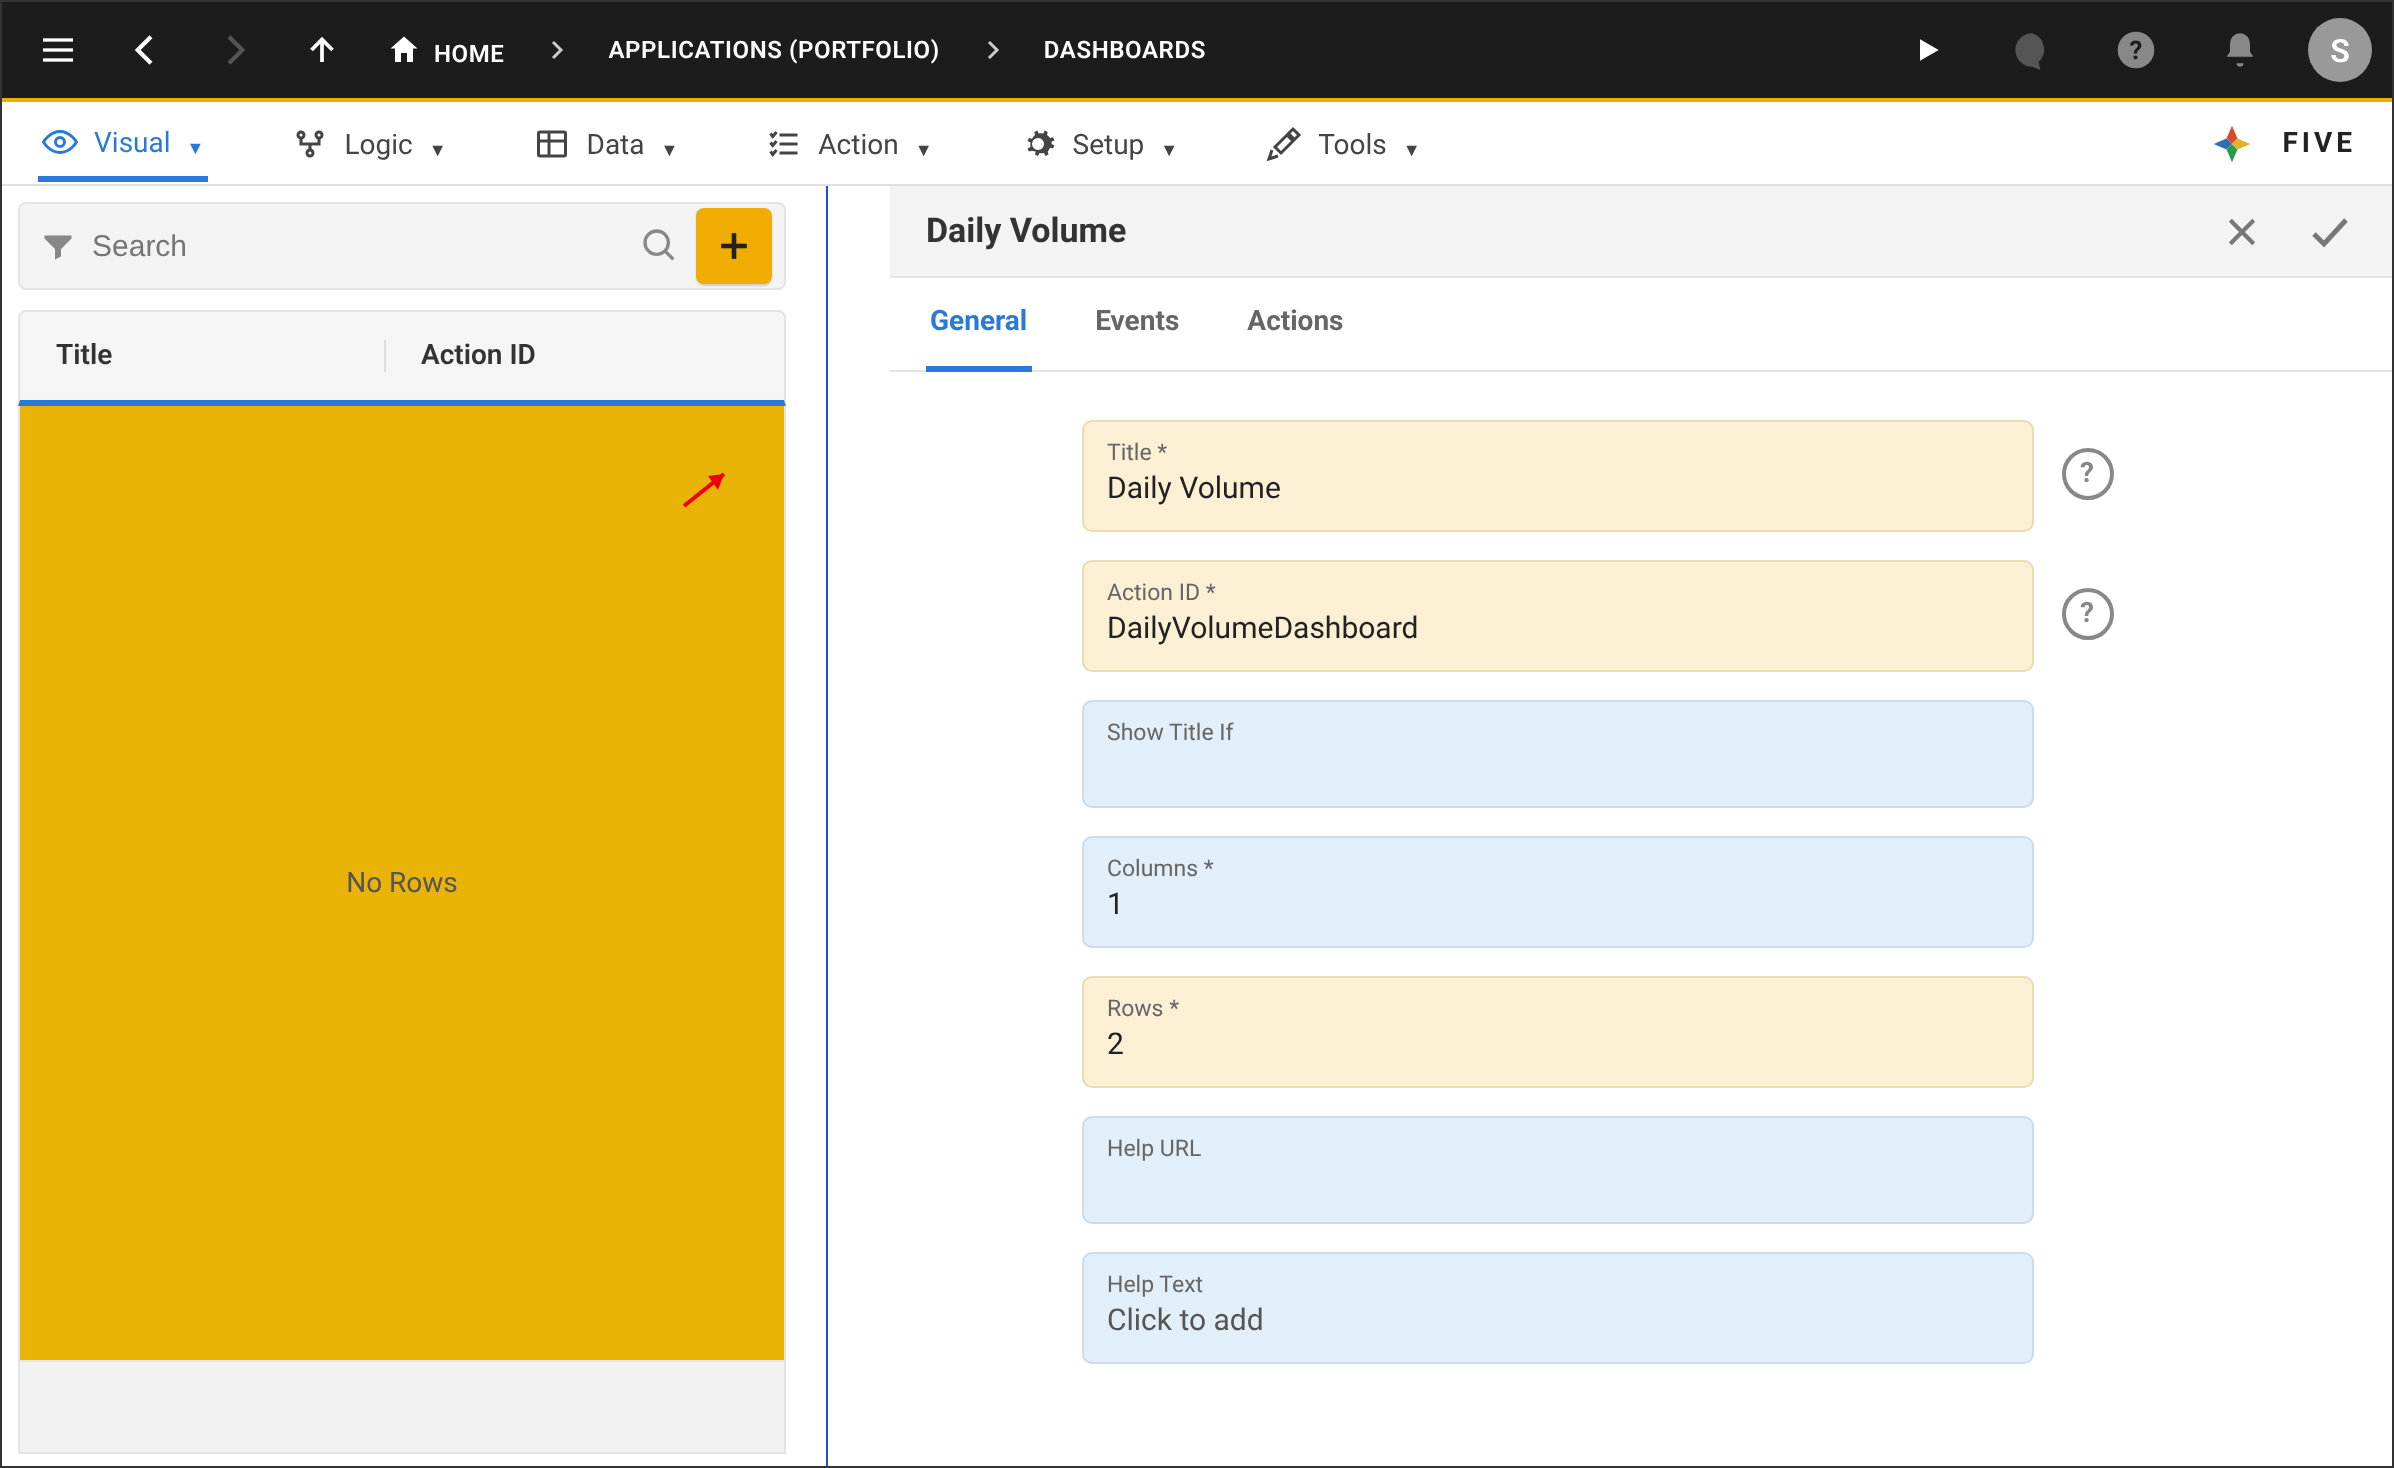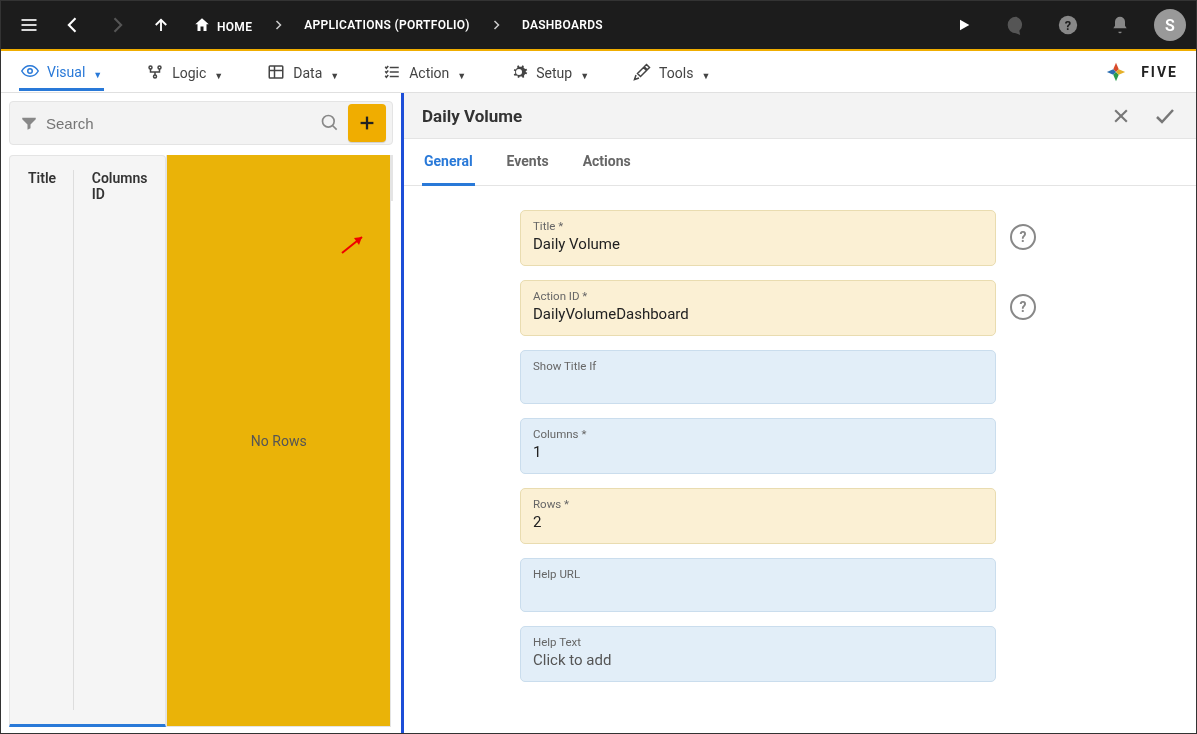--- a/index.html
+++ b/index.html
@@ -12,32 +12,32 @@
 .bc-item { color: #fff; font-size: 12px; font-weight: 600; letter-spacing: 0.3px; padding: 0 6px; display: flex; align-items: flex-end; gap: 6px; cursor: pointer; }
 .bc-sep { color: #888; padding: 0 6px; }
 .avatar { width: 32px; height: 32px; border-radius: 50%; background: #999; display:flex; align-items:center; justify-content:center; color:#fff; font-weight:600; }
 .accent-bar { height: 2px; background: #f0ad00; }
 .menubar { height: 42px; display: flex; align-items: center; padding: 0 18px; gap: 40px; border-bottom: 1px solid #e0e0e0; background:#fff; }
 .menu-item { display: flex; align-items: flex-end; gap: 8px; font-size: 14px; color: #444; font-weight: 400; cursor: pointer; padding: 8px 2px; }
 .menu-item.selected { color: #2979d8; border-bottom: 3px solid #2979d8; margin-bottom: -1px; }
 .menu-item .tri { font-size: 9px; }
 .brand { margin-left: auto; display:flex; align-items:center; gap:14px; font-weight:700; letter-spacing:2px; font-size:14px; color:#222; }
 .brand svg { width:22px; height:22px; }
-.main { display: flex; height: calc(734px - 48px - 2px - 42px); }
+.main { display: flex; height: calc(734px - 48px - 2px - 42px); gap: 12px; }
 .left-panel { width: 400px; border-right: none; padding: 8px 8px 8px 8px; display:flex; flex-direction:column; gap:10px; }
 .search-row { display:flex; align-items:center; background:#f3f3f3; border:1px solid #e4e4e4; border-radius:4px; height:44px; padding:0 6px 0 10px; gap:8px; }
 .search-row input { flex:1; border:none; background:transparent; outline:none; font-size:15px; color:#555; }
 .add-btn { width:38px; height:38px; background:#f0ad00; border-radius:4px; display:flex; align-items:center; justify-content:center; cursor:pointer; box-shadow: 0 1px 1px rgba(0,0,0,0.15); }
 .annot-arrow { position:absolute; left:337px; top:140px; pointer-events:none; }
 .table-head { display:flex; padding: 14px 18px; background:#f5f5f5; border:1px solid #e4e4e4; border-bottom:3px solid #2979d8; font-size:14px; font-weight:600; color:#333; border-radius:4px 4px 0 0; }
 .table-head .col1 { flex: 1; }
 .table-head .col2 { flex: 1; border-left:1px solid #ddd; padding-left:18px; }
 .table-body { flex:1; border:1px solid #e4e4e4; border-top:none; display:flex; align-items:center; justify-content:center; color:#555; font-size:14px; background:#eab308; }
 .table-foot { height:46px; background:#f2f2f2; border:1px solid #e4e4e4; border-top:none; }
-.right-panel { flex:1; border-left:3px solid #1d4ed8; display:flex; flex-direction:column; }
+.right-panel { flex:1; border-left:1px solid #1d4ed8; display:flex; flex-direction:column;padding-left:31px; }
 .rp-header { background:#f3f3f3; height:46px; display:flex; align-items:center; padding: 0 18px; border-bottom:1px solid #e4e4e4; }
 .rp-title { font-size:17px; font-weight:700; color:#333; flex:1; }
 .rp-actions { display:flex; gap:18px; }
 .rp-actions .ic { color:#777; cursor:pointer; width:26px; height:26px; display:flex; align-items:center; justify-content:center; }
 .tabs { display:flex; gap:30px; padding: 0 18px; border-bottom:1px solid #e4e4e4; }
 .tab { padding:14px 2px; font-size:14px; font-weight:700; color:#666; cursor:pointer; }
 .tab.selected { color:#2979d8; border-bottom:3px solid #2979d8; margin-bottom:-1px; }
 .form-area { padding: 24px 0; display:flex; flex-direction:column; align-items:center; gap:14px; overflow-y:auto; }
 .form-row { display:flex; align-items:flex-start; gap:14px; width:560px; }
 .field { width:476px; border-radius:5px; padding:8px 12px 10px 12px; position:relative; }
@@ -211,24 +211,24 @@
         <svg width="22" height="22" viewBox="0 0 24 24" fill="none" stroke="#222" stroke-width="2.5">
             <line x1="12" y1="5" x2="12" y2="19"></line>
             <line x1="5" y1="12" x2="19" y2="12"></line>
           </svg>
       </div>
     </div>
     <svg class="annot-arrow" width="30" height="24">
         <line x1="4" y1="20" x2="24" y2="4" stroke="#e00" stroke-width="2"></line>
         <polygon points="24,4 16,5 21,12" fill="#e00"></polygon>
       </svg>
-    <div style="display:flex; flex-direction:row; flex:1;border-radius:11px;">
+    <div style="display:flex; flex-direction:column; flex:1;border-radius:11px;">
       <div class="table-head">
         <div class="col1">Title</div>
-        <div class="col2">Columns ID</div>
+        <div class="col2">Action ID</div>
       </div>
       <div class="table-body">
         <span>No Rows</span>
       </div>
       <div class="table-foot"></div>
     </div>
   </div>
 
   <div class="right-panel">
     <div class="rp-header">

